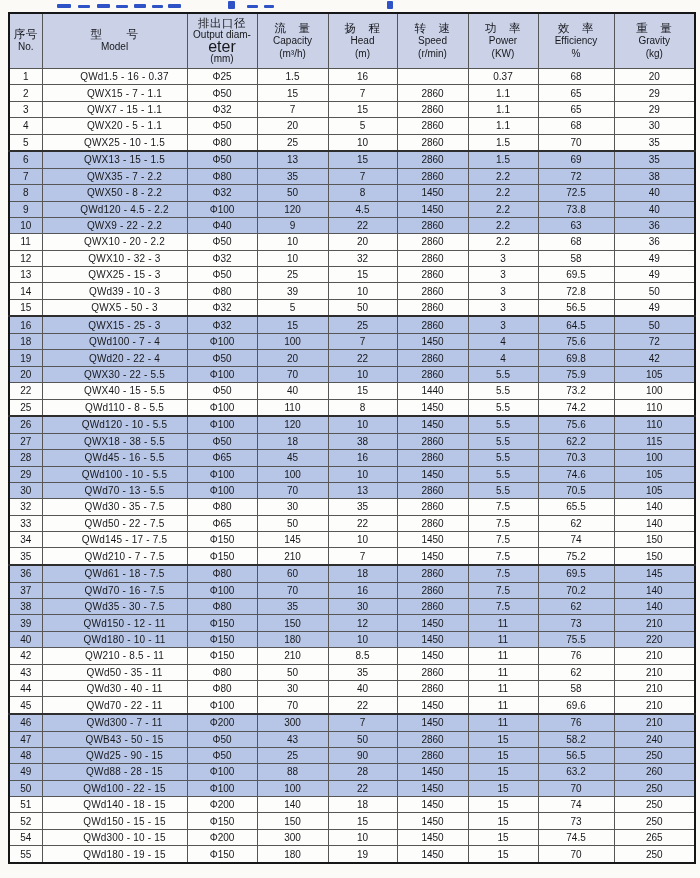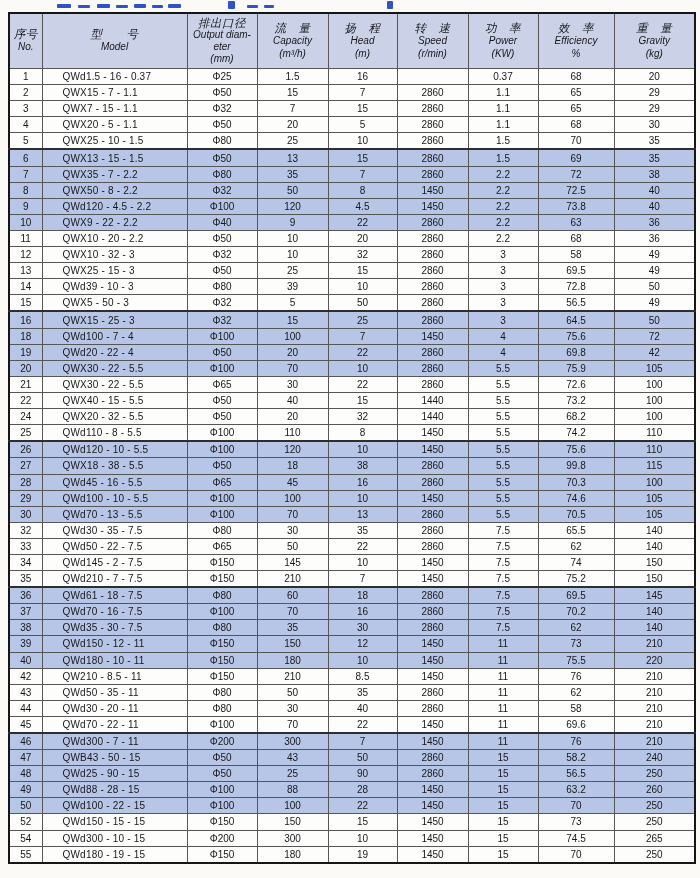--- a/index.html
+++ b/index.html
@@ -39,32 +39,31 @@
     color:#17181b;
     overflow:hidden;
     white-space:nowrap;
   }
   thead tr { height:54px; }
   th {
     background:#cbd2e8;
     font-weight:normal;
     vertical-align:middle;
     text-align:center;
-    font-style:italic;
   }
   .hwrap { display:flex; flex-direction:column; justify-content:center; align-items:center; height:54px; }
   .h-zh   { display:block; font-size:11.5px; line-height:13px; letter-spacing:0.5px; }
   .h-en   { display:block; font-size:10px;   line-height:12.5px; }
-  .h-en2  { display:block; font-size:10px;   line-height:12px; }
+  .h-en2  { display:block; font-size:16px;   line-height:12px; }
   .h-unit { display:block; font-size:10px;   line-height:12.5px; }
   th.col-diam .h-zh { line-height:12.5px; }
   th.col-diam .h-en, th.col-diam .h-unit { line-height:12px; }
 
   td { font-size:10px; text-align:center; background:#fdfdfb; }
-  td.model-cell { text-align:left; padding-left:20px; letter-spacing:0.2px; }
+  td.model-cell { text-align:center; padding-left:20px; letter-spacing:0.2px; }
   tr.shaded td { background:#b7c5e6; }
   tr.block-start td { border-top:2px solid #2e2e2e; }
 </style>
 </head>
 <body>
 
 <div class="page">
 
   <div class="title-strip">
     <i class="tf1"></i>
@@ -362,50 +361,28 @@
           <td class="model-cell">QWX30 - 22 - 5.5</td>
           <td>Φ100</td>
           <td>70</td>
           <td>10</td>
           <td>2860</td>
           <td>5.5</td>
           <td>75.9</td>
           <td>105</td>
         </tr>
         <tr>
-          <td>21</td>
-          <td class="model-cell">QWX30 - 22 - 5.5</td>
-          <td>Φ65</td>
-          <td>30</td>
-          <td>22</td>
-          <td>2860</td>
-          <td>5.5</td>
-          <td>72.6</td>
-          <td>100</td>
-        </tr>
-        <tr>
           <td>22</td>
           <td class="model-cell">QWX40 - 15 - 5.5</td>
           <td>Φ50</td>
           <td>40</td>
           <td>15</td>
           <td>1440</td>
           <td>5.5</td>
           <td>73.2</td>
-          <td>100</td>
-        </tr>
-        <tr>
-          <td>24</td>
-          <td class="model-cell">QWX20 - 32 - 5.5</td>
-          <td>Φ50</td>
-          <td>20</td>
-          <td>32</td>
-          <td>1440</td>
-          <td>5.5</td>
-          <td>68.2</td>
           <td>100</td>
         </tr>
         <tr>
           <td>25</td>
           <td class="model-cell">QWd110 - 8 - 5.5</td>
           <td>Φ100</td>
           <td>110</td>
           <td>8</td>
           <td>1450</td>
           <td>5.5</td>
@@ -424,21 +401,21 @@
           <td>110</td>
         </tr>
         <tr class="shaded">
           <td>27</td>
           <td class="model-cell">QWX18 - 38 - 5.5</td>
           <td>Φ50</td>
           <td>18</td>
           <td>38</td>
           <td>2860</td>
           <td>5.5</td>
-          <td>99.8</td>
+          <td>62.2</td>
           <td>115</td>
         </tr>
         <tr class="shaded">
           <td>28</td>
           <td class="model-cell">QWd45 - 16 - 5.5</td>
           <td>Φ65</td>
           <td>45</td>
           <td>16</td>
           <td>2860</td>
           <td>5.5</td>
@@ -484,21 +461,21 @@
           <td>Φ65</td>
           <td>50</td>
           <td>22</td>
           <td>2860</td>
           <td>7.5</td>
           <td>62</td>
           <td>140</td>
         </tr>
         <tr>
           <td>34</td>
-          <td class="model-cell">QWd145 - 2 - 7.5</td>
+          <td class="model-cell">QWd145 - 17 - 7.5</td>
           <td>Φ150</td>
           <td>145</td>
           <td>10</td>
           <td>1450</td>
           <td>7.5</td>
           <td>74</td>
           <td>150</td>
         </tr>
         <tr>
           <td>35</td>
@@ -583,21 +560,21 @@
           <td>Φ80</td>
           <td>50</td>
           <td>35</td>
           <td>2860</td>
           <td>11</td>
           <td>62</td>
           <td>210</td>
         </tr>
         <tr>
           <td>44</td>
-          <td class="model-cell">QWd30 - 20 - 11</td>
+          <td class="model-cell">QWd30 - 40 - 11</td>
           <td>Φ80</td>
           <td>30</td>
           <td>40</td>
           <td>2860</td>
           <td>11</td>
           <td>58</td>
           <td>210</td>
         </tr>
         <tr>
           <td>45</td>
@@ -659,20 +636,31 @@
           <td class="model-cell">QWd100 - 22 - 15</td>
           <td>Φ100</td>
           <td>100</td>
           <td>22</td>
           <td>1450</td>
           <td>15</td>
           <td>70</td>
           <td>250</td>
         </tr>
         <tr>
+          <td>51</td>
+          <td class="model-cell">QWd140 - 18 - 15</td>
+          <td>Φ200</td>
+          <td>140</td>
+          <td>18</td>
+          <td>1450</td>
+          <td>15</td>
+          <td>74</td>
+          <td>250</td>
+        </tr>
+        <tr>
           <td>52</td>
           <td class="model-cell">QWd150 - 15 - 15</td>
           <td>Φ150</td>
           <td>150</td>
           <td>15</td>
           <td>1450</td>
           <td>15</td>
           <td>73</td>
           <td>250</td>
         </tr>

